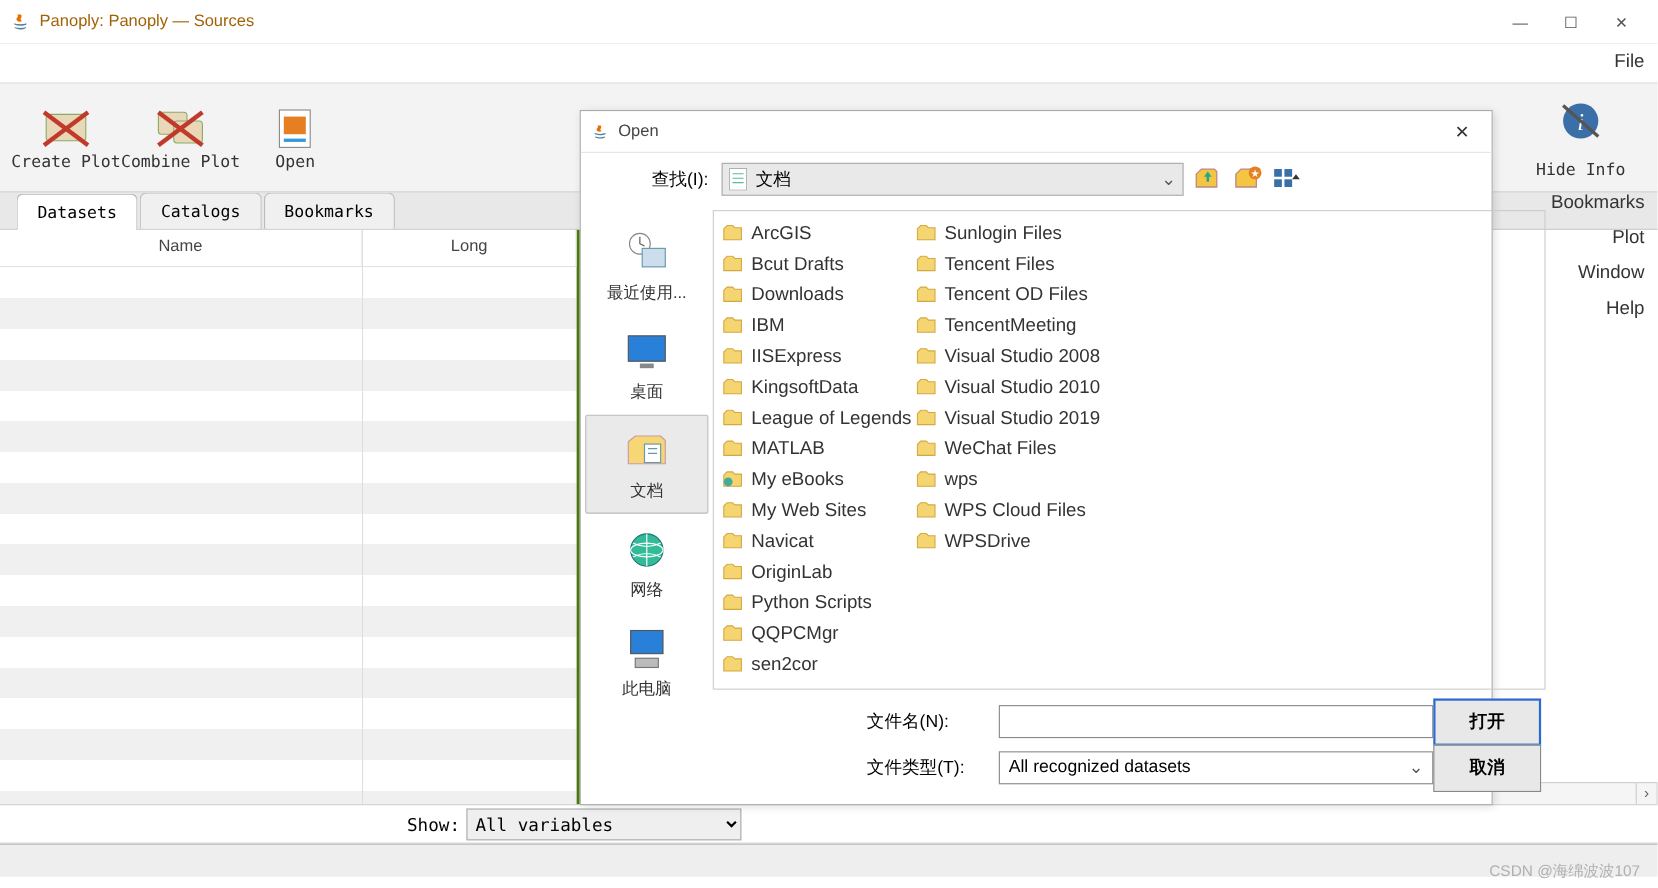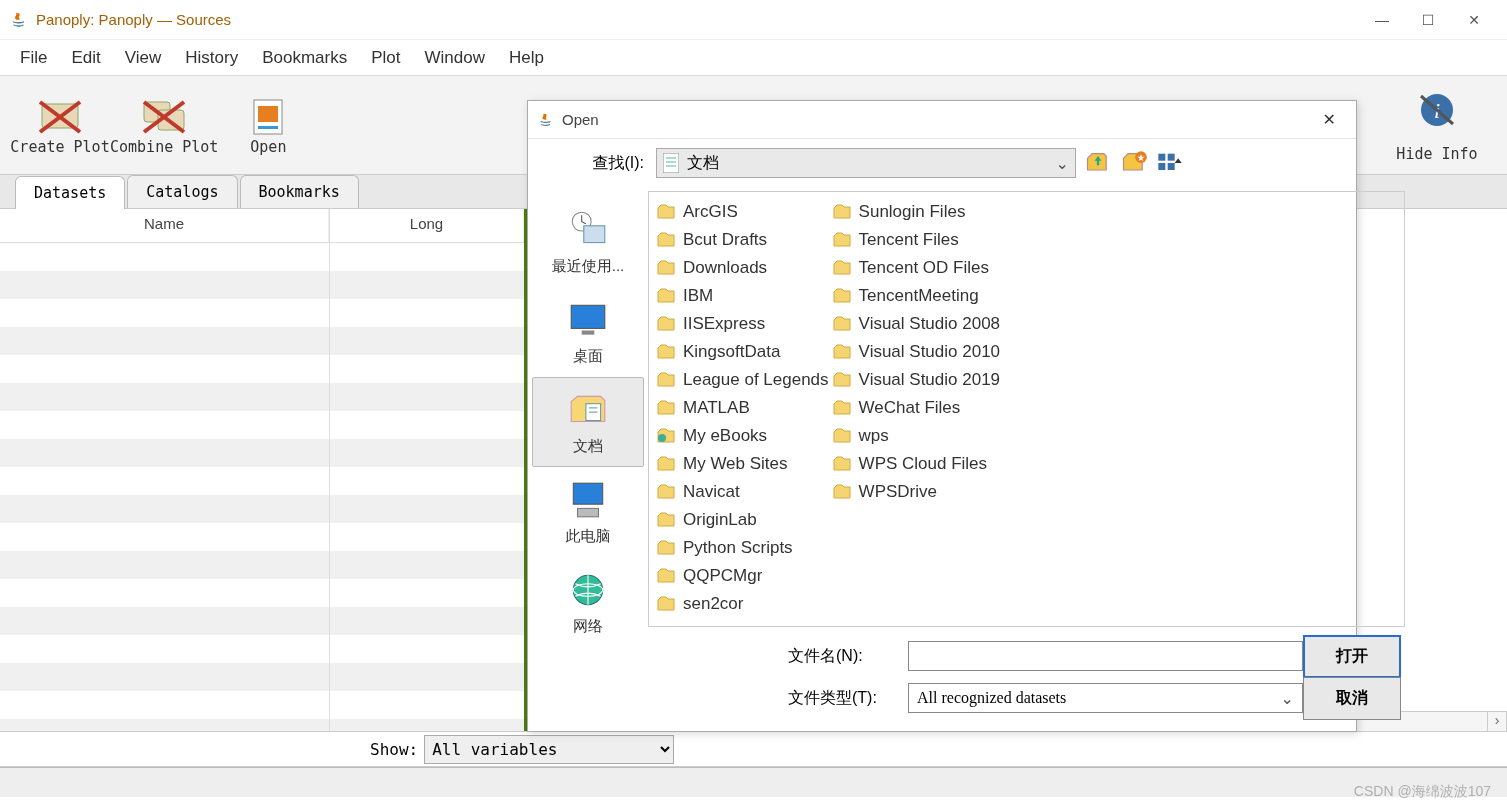--- a/index.html
+++ b/index.html
@@ -4,21 +4,21 @@
 <style>
 * { box-sizing: border-box; margin: 0; padding: 0; }
 body { font-family: "Segoe UI", Tahoma, sans-serif; font-size: 14px; background: #fff; width: 1507px; height: 807px; overflow: hidden; position: relative; }
 
 .titlebar { height: 40px; display: flex; align-items: center; padding: 0 10px; border-bottom: 1px solid #eee; }
 .titlebar .java-icon { width: 18px; height: 18px; margin-right: 8px; }
 .titlebar-title { font-size: 15px; color: #a16207; }
 .titlebar-ctrls { margin-left: auto; display: flex; }
 .titlebar-ctrls div { width: 46px; height: 30px; display: flex; align-items: center; justify-content: center; color: #555; }
 
-.menubar { height: 35px; display: flex; align-items: center; padding-left: 8px; font-size: 17px; color: #333; }
+.menubar { height: 35px; display: flex; align-items: flex-end; padding-left: 8px; font-size: 17px; color: #333; flex-direction: column; }
 .menubar div { padding: 6px 12px; }
 
 .toolbar { height: 100px; background: #f3f3f3; border-top: 1px solid #ddd; border-bottom: 1px solid #ccc; display: flex; align-items: center; padding: 6px 10px; position: relative; }
 .tool-btn { display: flex; flex-direction: column; align-items: center; justify-content: center; min-width: 100px; height: 88px; font-family: Consolas, monospace; font-size: 15px; color: #333; }
 .tool-btn .icon-box { width: 48px; height: 44px; display: flex; align-items: center; justify-content: center; }
 .hide-info { margin-left: auto; margin-right: 10px; gap: 13px; }
 
 .tabs-row { height: 34px; display: flex; align-items: flex-end; background: #e8e8e8; padding-left: 15px; border-bottom: 1px solid #ccc; }
 .tab { padding: 7px 18px; border: 1px solid #bbb; border-bottom: none; border-radius: 6px 6px 0 0; background: #f0f0f0; font-family: Consolas, monospace; font-size: 15px; margin-right: 2px; }
 .tab.active { background: #fff; position: relative; top: 1px; }
@@ -63,21 +63,21 @@
 .file-list { flex: 1; border: 1px solid #ccc; margin: 4px 8px 4px 0; padding: 6px 8px; overflow: hidden; }
 .file-cols { display: flex; }
 .file-col { display: flex; flex-direction: column; margin-right: 4px; }
 .file-item { display: flex; align-items: center; height: 28px; font-size: 17px; color: #333; white-space: nowrap; }
 .file-item .folder-icon { width: 18px; height: 16px; margin-right: 8px; flex-shrink: 0; }
 
 .dlg-fields { padding: 4px 12px 12px 140px; }
 .fld-row { display: flex; align-items: center; height: 42px; }
 .fld-row .flbl { width: 120px; font-size: 16px; }
 .fld-row input[type=text] { width: 395px; height: 30px; border: 1px solid #888; padding: 2px 6px; font-size: 15px; }
-.fld-row .combo2 { width: 395px; height: 30px; border: 1px solid #888; display: flex; align-items: center; padding: 0 8px; font-family: Liberation Serif, serif; font-size: 16px; }
+.fld-row .combo2 { width: 395px; height: 30px; border: 1px solid #888; display: flex; align-items: center; padding: 0 8px; font-family: Liberation Sans, sans-serif; font-size: 16px; }
 .fld-row .combo2 .chev { margin-left: auto; color: #555; }
 .fld-row .btn { width: 98px; height: 43px; margin-left: auto; border: 1px solid #888; background: #e8e8e8; font-size: 16px; display: flex; align-items: center; justify-content: center; font-weight: bold; }
 .fld-row .btn.default { border: 2px solid #2a6bd0; }
 
 
 .java-icon svg, .icon-box svg, .picon svg, .folder-icon svg, .doc-icon svg, .icobtn svg { width: 100%; height: 100%; }
 </style>
 </head>
 <body>
 
@@ -246,32 +246,32 @@
         <span class="picon"><svg viewBox="0 0 40 40">
               <path d="M4 12l6-5h22l4 4v20H4z" fill="#f7d774" stroke="#c9a"></path>
               <rect x="18" y="14" width="14" height="16" fill="#fff" stroke="#69a"></rect>
               <line x1="21" y1="18" x2="29" y2="18" stroke="#69a"></line>
               <line x1="21" y1="22" x2="29" y2="22" stroke="#69a"></line>
             </svg></span>
         <span>文档</span>
       </div>
       <div class="place">
         <span class="picon"><svg viewBox="0 0 40 40">
-              <rect x="6" y="4" width="28" height="20" fill="#2980d9" stroke="#555"></rect>
-              <rect x="10" y="28" width="20" height="8" fill="#bbb" stroke="#777"></rect>
-            </svg></span>
-        <span>此电脑</span>
-      </div>
-      <div class="place">
-        <span class="picon"><svg viewBox="0 0 40 40">
               <circle cx="20" cy="20" r="14" fill="#3b9" stroke="#277"></circle>
               <ellipse cx="20" cy="20" rx="14" ry="6" fill="none" stroke="#fff"></ellipse>
               <path d="M20 6v28M8 14c8 4 16 4 24 0M8 26c8-4 16-4 24 0" stroke="#fff" fill="none"></path>
             </svg></span>
         <span>网络</span>
+      </div>
+      <div class="place">
+        <span class="picon"><svg viewBox="0 0 40 40">
+              <rect x="6" y="4" width="28" height="20" fill="#2980d9" stroke="#555"></rect>
+              <rect x="10" y="28" width="20" height="8" fill="#bbb" stroke="#777"></rect>
+            </svg></span>
+        <span>此电脑</span>
       </div>
     </div>
     <div class="file-area">
       <div class="file-list">
         <div class="file-cols" id="file-cols">
             <div class="file-col">
               <div class="file-item">
                 <span class="folder-icon"><svg viewBox="0 0 18 16">
                     <path d="M1 4l3-3h5l2 2h6v11H1z" fill="#f5d572" stroke="#d4a93f"></path>
                   </svg></span>

